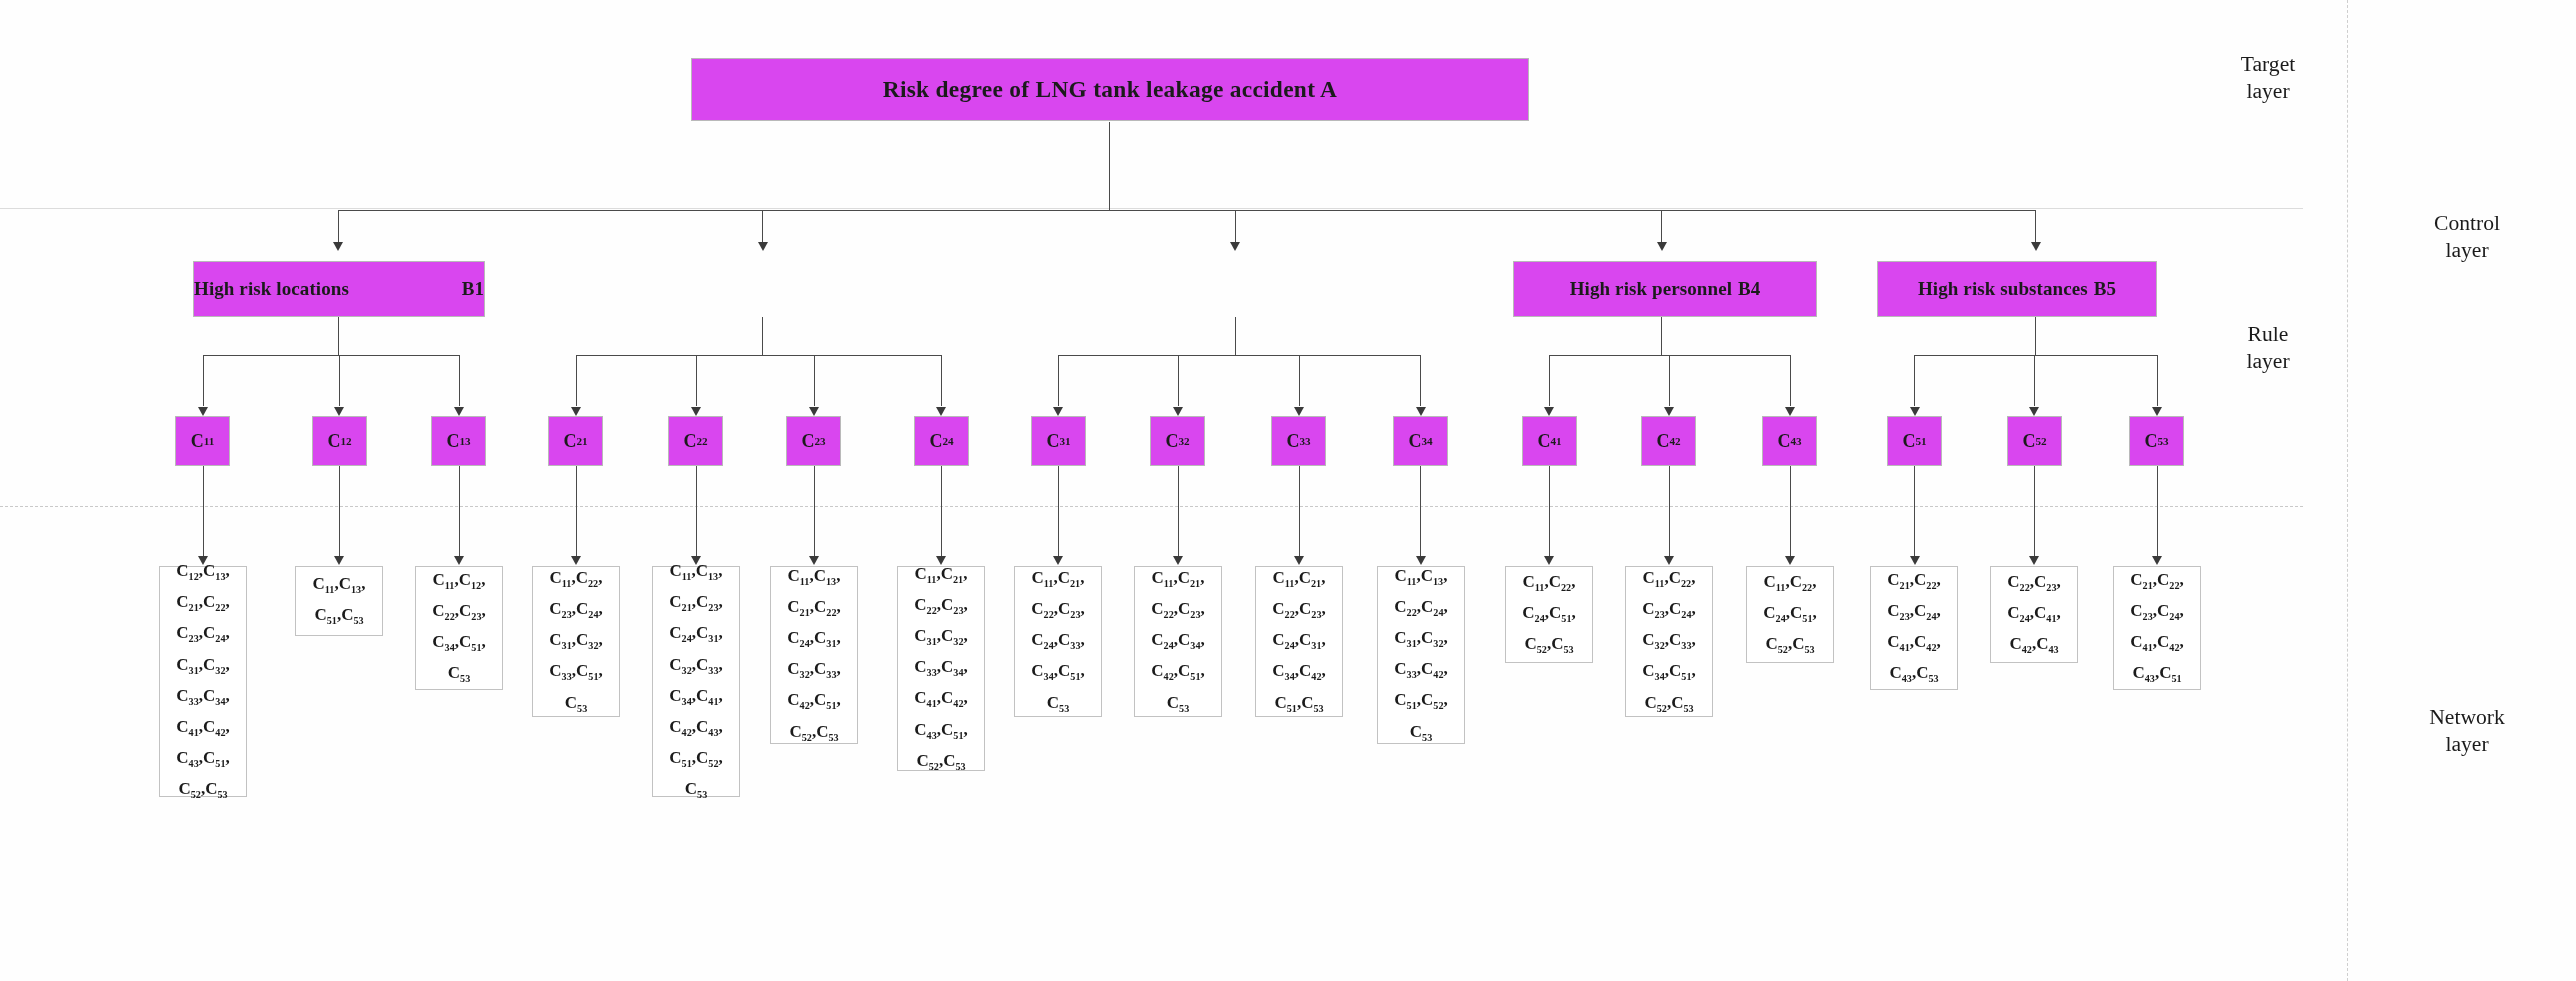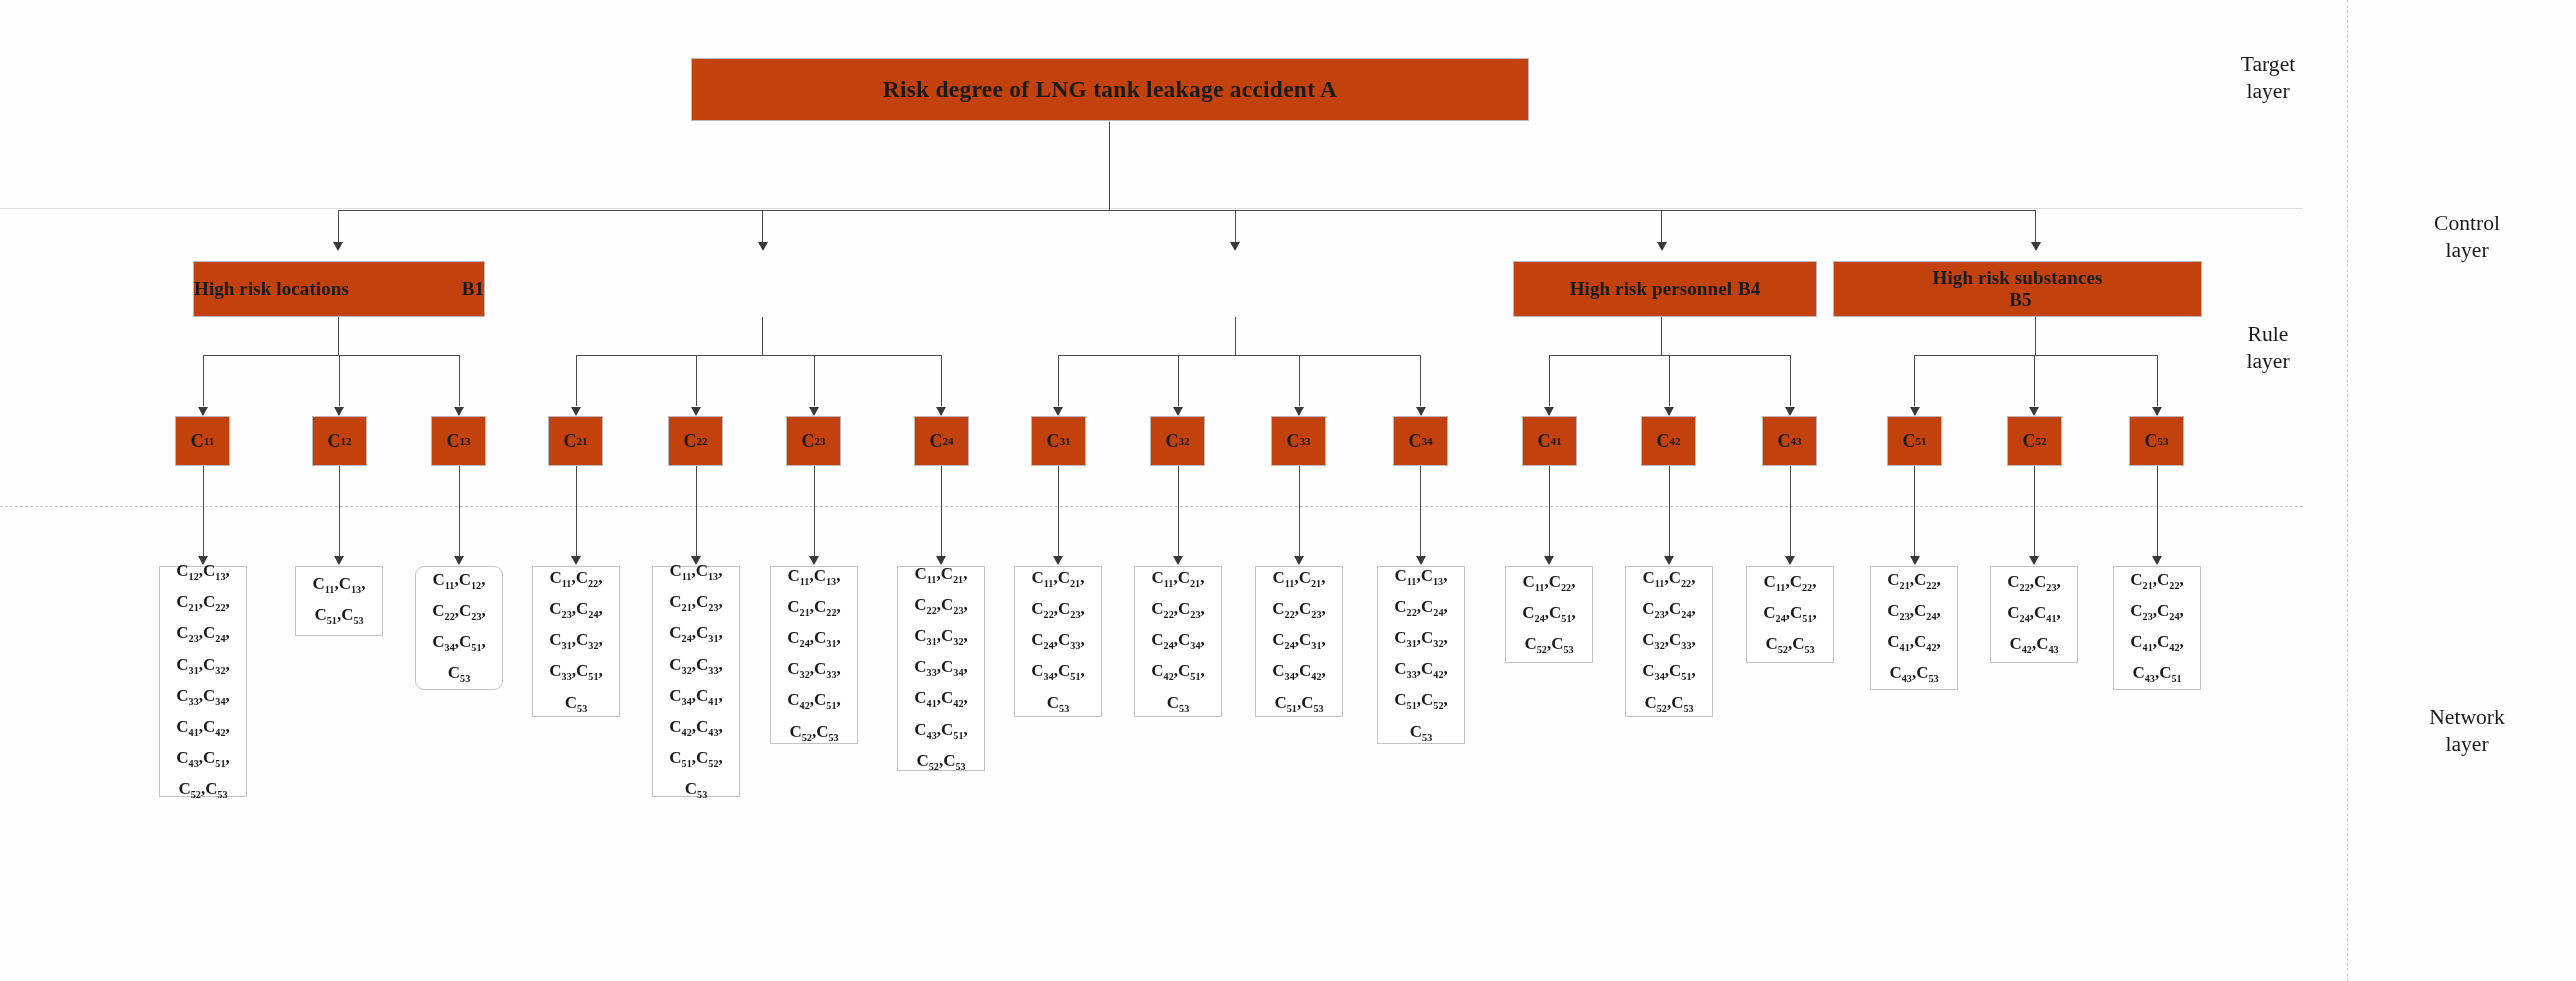--- a/index.html
+++ b/index.html
@@ -14,21 +14,21 @@
     height:981px;
     background:#fefefe;
     overflow:hidden;
   }
 
   
   .box{
     position:absolute;
     box-sizing:border-box;
     border:1.2px solid #b9b9b9;
-    background:#c2410c;
+    background:#d946ef;
     display:flex;
     align-items:center;
     justify-content:center;
     text-align:center;
   }
   .goal-box{
     font-size:23.4px;
     font-weight:700;
     letter-spacing:0.3px;
     font-family:"Liberation Serif", serif;
@@ -141,21 +141,21 @@
   <div class="arrow" style="left:2031px;top:242px;"></div>
 
   <div class="box crit-box" style="left:193px;top:261px;width:292px;height:56px;justify-content:space-between;">
     <span>High risk locations</span>
     <span class="bcode">B1</span>
   </div>
   <div class="box crit-box" style="left:1513px;top:261px;width:304px;height:56px;">
     <span>High risk personnel</span>
     <span class="bcode">B4</span>
   </div>
-  <div class="box crit-box" style="left:1833px;top:261px;width:369px;height:56px;flex-direction:column;">
+  <div class="box crit-box" style="left:1877px;top:261px;width:280px;height:56px;">
     <span>High risk substances</span>
     <span class="bcode">B5</span>
   </div>
 
   <div id="fanout">
       <div class="vline" style="left: 338px; top: 317px; height: 39px;"></div>
       <div class="hline" style="left: 203px; top: 355px; width: 256px;"></div>
       <div class="vline" style="left: 203px; top: 355px; height: 51px;"></div>
       <div class="arrow" style="left: 198px; top: 407px;"></div>
       <div class="vline" style="left: 339px; top: 355px; height: 51px;"></div>
@@ -265,21 +265,21 @@
         <div class="ln">C<sub>31</sub>,C<sub>32</sub>,</div>
         <div class="ln">C<sub>33</sub>,C<sub>34</sub>,</div>
         <div class="ln">C<sub>41</sub>,C<sub>42</sub>,</div>
         <div class="ln">C<sub>43</sub>,C<sub>51</sub>,</div>
         <div class="ln">C<sub>52</sub>,C<sub>53</sub></div>
       </div>
       <div class="netbox" style="left: 295px; top: 566px; width: 88px; height: 70px;">
         <div class="ln">C<sub>11</sub>,C<sub>13</sub>,</div>
         <div class="ln">C<sub>51</sub>,C<sub>53</sub></div>
       </div>
-      <div class="netbox" style="left: 415px; top: 566px; width: 88px; height: 124px; border-radius: 9px;">
+      <div class="netbox" style="left: 415px; top: 566px; width: 88px; height: 124px;">
         <div class="ln">C<sub>11</sub>,C<sub>12</sub>,</div>
         <div class="ln">C<sub>22</sub>,C<sub>23</sub>,</div>
         <div class="ln">C<sub>34</sub>,C<sub>51</sub>,</div>
         <div class="ln">C<sub>53</sub></div>
       </div>
       <div class="netbox" style="left: 532px; top: 566px; width: 88px; height: 151px;">
         <div class="ln">C<sub>11</sub>,C<sub>22</sub>,</div>
         <div class="ln">C<sub>23</sub>,C<sub>24</sub>,</div>
         <div class="ln">C<sub>31</sub>,C<sub>32</sub>,</div>
         <div class="ln">C<sub>33</sub>,C<sub>51</sub>,</div>

